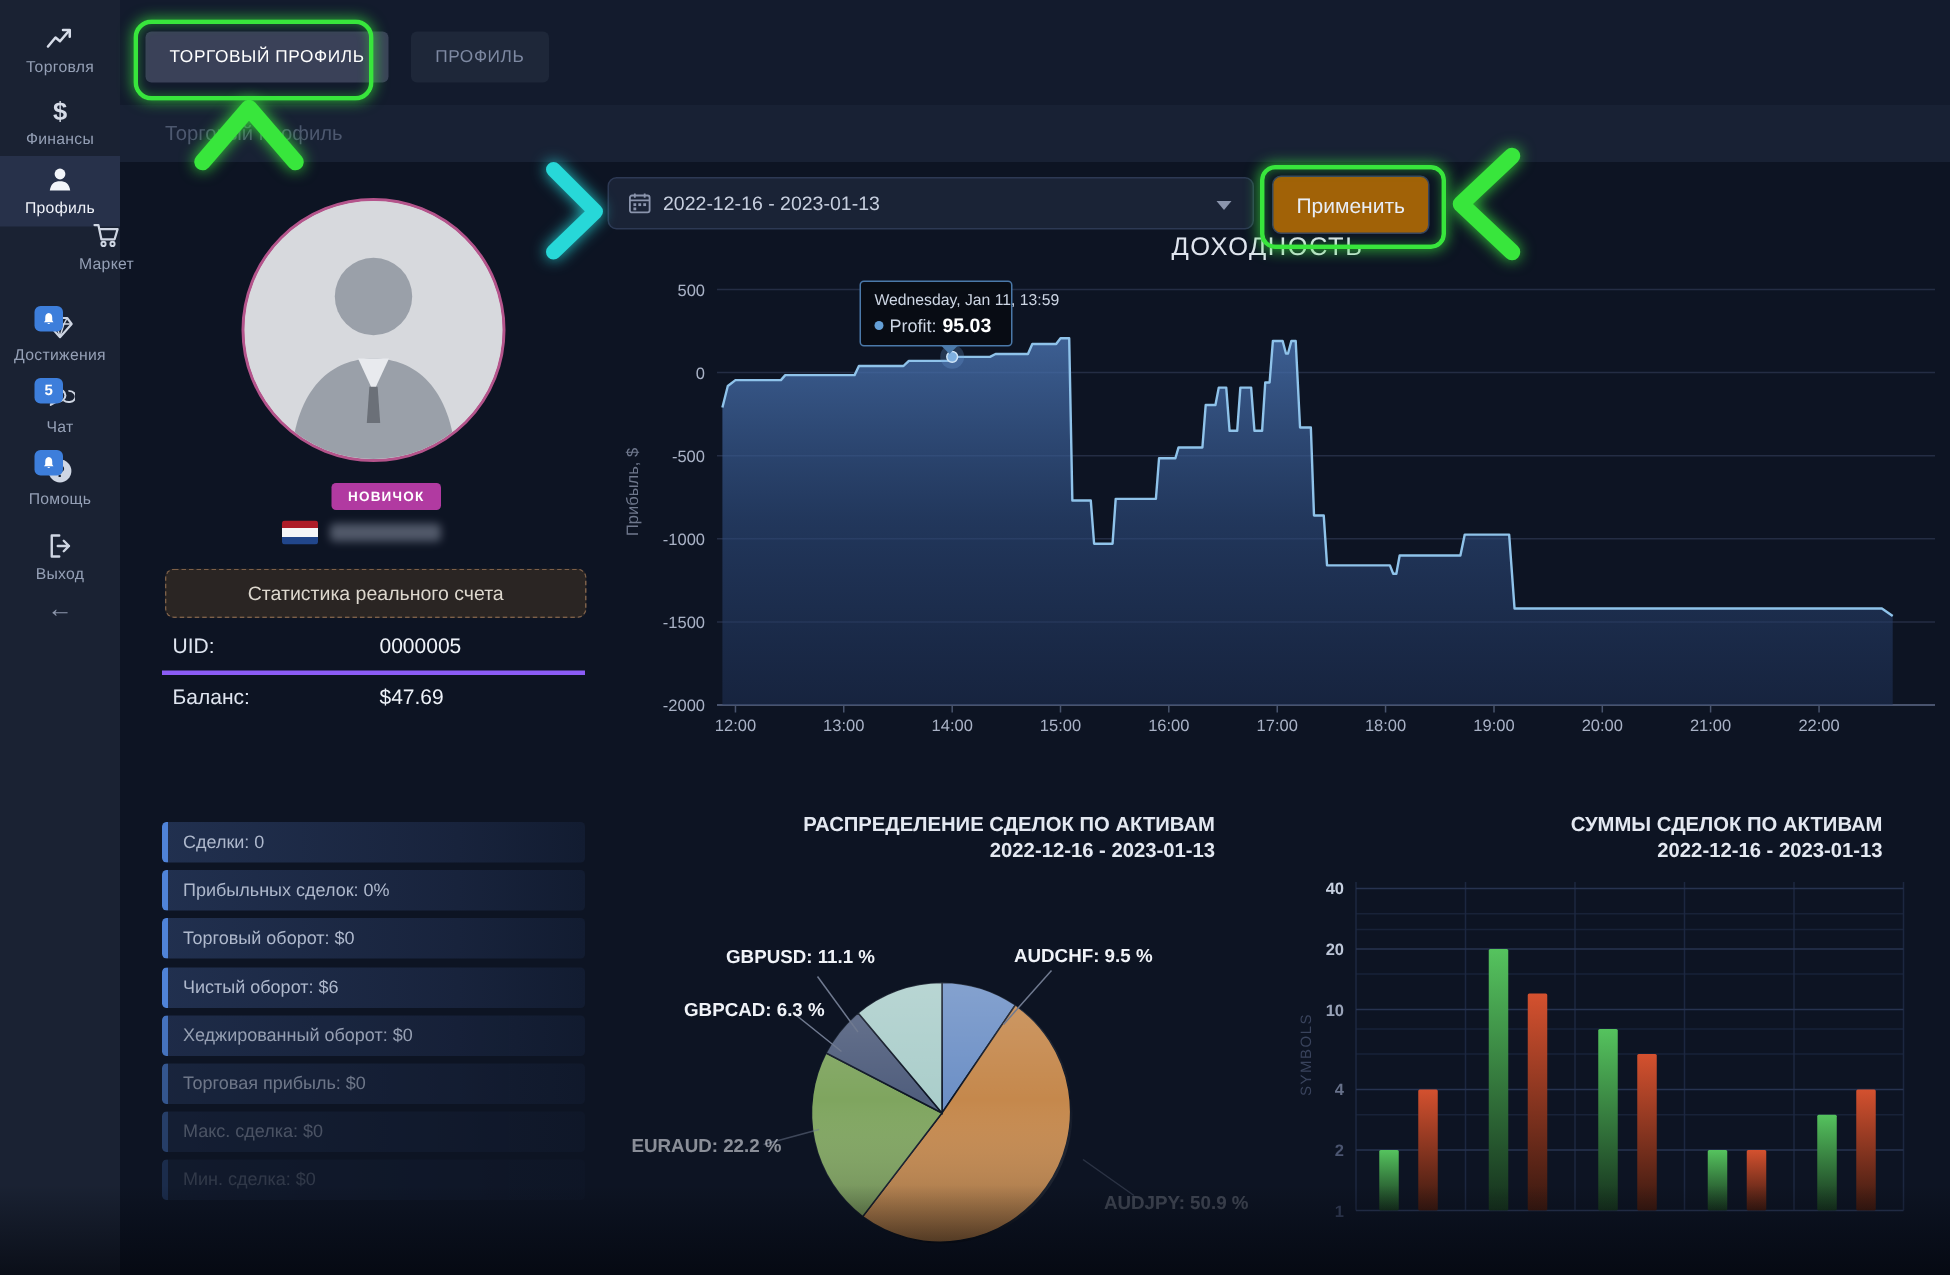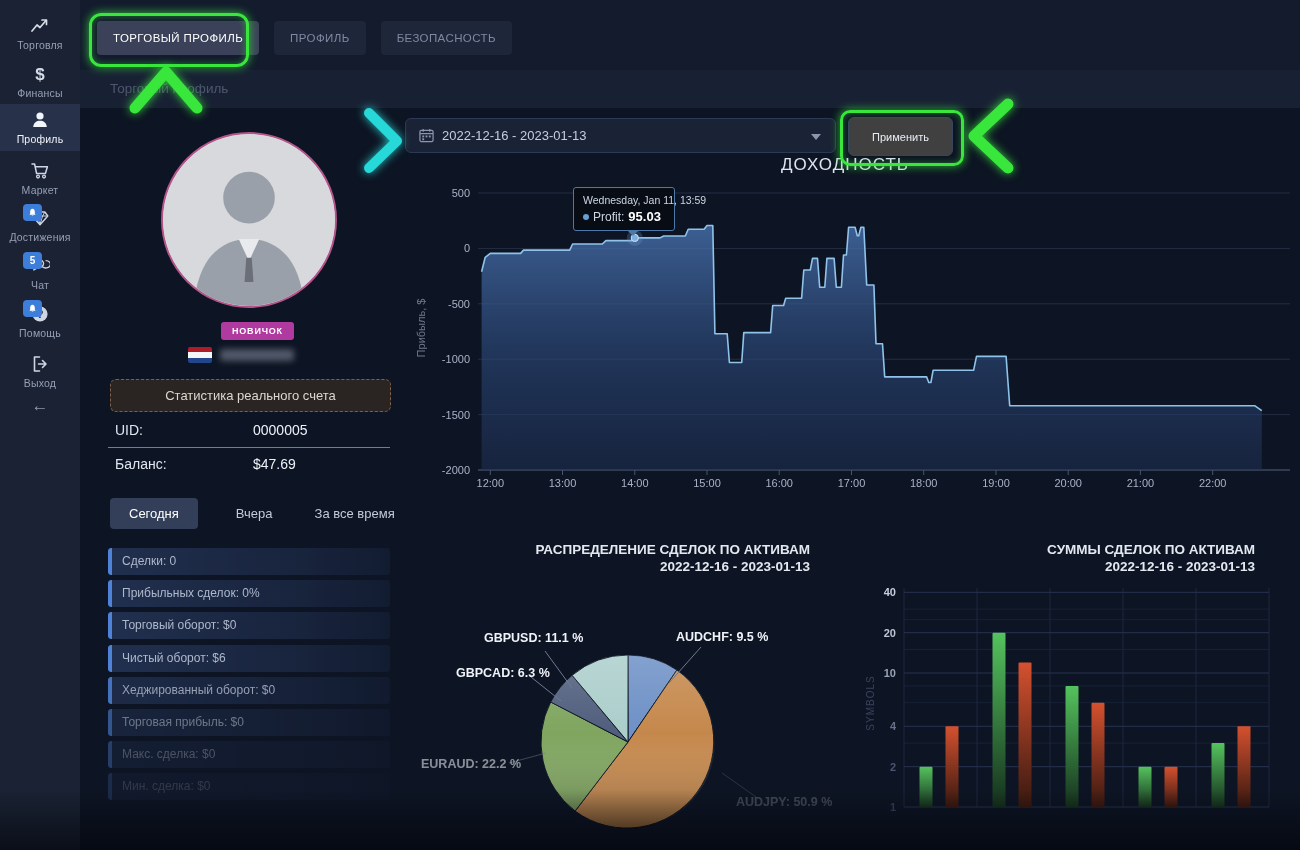--- a/index.html
+++ b/index.html
@@ -37,37 +37,37 @@
   #flag{position:absolute;left:188px;top:347px;width:24px;height:16px;border-radius:2px;overflow:hidden;}
   #flag div{height:33.4%;}
   #nameBlur{position:absolute;left:220px;top:349px;width:74px;height:12px;border-radius:3px;
     background:#8a92a4;opacity:.55;filter:blur(3px);}
   #statsBtn{position:absolute;left:110px;top:379px;width:279px;height:31px;background:#2a2523;
     border:1.5px dashed #7d6049;border-radius:6px;color:#ddd8ce;font-size:13px;
     display:flex;align-items:center;justify-content:center;cursor:pointer;}
   .kvrow{position:absolute;left:108px;width:282px;height:33px;}
   .kvrow .k{position:absolute;left:7px;top:8px;font-size:14px;color:#dfe5f0;}
   .kvrow .v{position:absolute;left:145px;top:8px;font-size:14px;color:#eef2f8;font-weight:500;}
-  .kvsep{border-bottom:1px solid #8b5cf6;}
+  .kvsep{border-bottom:3px solid #8b5cf6;}
   #periodTabs{position:absolute;left:110px;top:498px;display:flex;align-items:center;gap:34px;}
   .ptab{font-size:13px;color:#c2cadb;cursor:pointer;padding:8px 4px;white-space:nowrap;}
   .ptab.active{background:#333f58;border-radius:4px;padding:8px 19px;color:#ffffff;}
   .statrow{position:absolute;left:108px;width:282px;height:27px;border-radius:3px;
     background:linear-gradient(90deg,#21304f 0%,#18233c 70%,#121c31 100%);overflow:hidden;}
   .statrow .bar{position:absolute;left:0;top:0;width:4px;height:100%;background:#4f83d8;border-radius:3px 0 0 3px;}
   .statrow .txt{position:absolute;left:14px;top:6px;font-size:12px;color:#aeb8cc;}
   
   #dateInput{position:absolute;left:405px;top:118px;width:431px;height:35px;background:#1a2336;
     border:1px solid #2d3954;border-radius:6px;box-sizing:border-box;cursor:pointer;}
   #dateInput .cal{position:absolute;left:13px;top:9px;}
   #dateInput .val{position:absolute;left:36px;top:9px;font-size:13px;color:#c6cede;}
   #dateInput .caret{position:absolute;right:14px;top:15px;width:0;height:0;
     border-left:5px solid transparent;border-right:5px solid transparent;border-top:6px solid #8b95ad;}
-  #applyBtn{position:absolute;left:848px;top:117px;width:103px;height:37px;background:#404040;
-    border:1px solid #38455f;border-radius:6px;color:#e8edf5;font-size:11px;
+  #applyBtn{position:absolute;left:848px;top:117px;width:103px;height:37px;background:#a16207;
+    border:1px solid #38455f;border-radius:6px;color:#e8edf5;font-size:14px;
     display:flex;align-items:center;justify-content:center;cursor:pointer;}
   #mainTitle{position:absolute;left:695px;top:155px;width:300px;text-align:center;
     color:#dfe4ee;font-size:17px;letter-spacing:1px;font-weight:500;}
   
   #tooltip{position:absolute;left:573px;top:187px;width:102px;background:rgba(8,12,20,.96);
     border:1px solid #4b79a9;border-radius:3px;padding:6px 9px;box-sizing:border-box;}
   #tooltip .t1{font-size:10.5px;color:#cdd6e4;white-space:nowrap;}
   #tooltip .t2{margin-top:3px;font-size:12px;color:#cdd6e4;display:flex;align-items:center;gap:4px;}
   #tooltip .dot{width:6px;height:6px;border-radius:50%;background:#64a0d8;display:inline-block;}
   #tooltip b{color:#ffffff;font-size:13px;}
@@ -87,21 +87,20 @@
 </style>
 </head>
 <body>
 
 <div id="screen">
 
   <div id="topbar">
     <div id="tabs">
         <div class="tab active">ТОРГОВЫЙ ПРОФИЛЬ</div>
         <div class="tab">ПРОФИЛЬ</div>
-        <div class="tab">БЕЗОПАСНОСТЬ</div>
       </div>
   </div>
   <div id="crumbbar">
     <span>Торговый профиль</span>
   </div>
 
   <nav id="sidebar">
     <div id="sbItems">
         <div class="sb-item" style="top: 10px;">
           <span class="sb-iconwrap"><span><svg class="sb-icon" viewBox="0 0 20 20">
@@ -116,21 +115,21 @@
               </svg></span></span>
           <span class="sb-label">Финансы</span>
         </div>
         <div class="sb-item active" style="top: 104px;">
           <span class="sb-iconwrap"><span><svg class="sb-icon" viewBox="0 0 20 20">
                 <circle cx="10" cy="6" r="3.6" fill="#f2f5fa"></circle>
                 <path d="M3.2 17 C3.8 12.4 6.4 10.8 10 10.8 C13.6 10.8 16.2 12.4 16.8 17 Z" fill="#f2f5fa"></path>
               </svg></span></span>
           <span class="sb-label">Профиль</span>
         </div>
-        <div class="sb-item" style="top: 155px;">
+        <div class="sb-item" style="top: 141px; margin-left: 31px;">
           <span class="sb-iconwrap"><span><svg class="sb-icon" viewBox="0 0 20 20">
                 <path d="M2 3 H4.6 L6.6 12.5 H15.4 L17.4 5.8 H5.3" fill="none" stroke="#cfd6e3" stroke-width="1.5" stroke-linecap="round" stroke-linejoin="round"></path>
                 <circle cx="8" cy="15.6" r="1.4" fill="none" stroke="#cfd6e3" stroke-width="1.3"></circle>
                 <circle cx="14" cy="15.6" r="1.4" fill="none" stroke="#cfd6e3" stroke-width="1.3"></circle>
               </svg></span></span>
           <span class="sb-label">Маркет</span>
         </div>
         <div class="sb-item" style="top: 202px;">
           <span class="sb-iconwrap"><span><svg class="sb-icon" viewBox="0 0 20 20">
                 <path d="M5.2 4 H14.8 L17.8 8 L10 16.8 L2.2 8 Z" fill="none" stroke="#cfd6e3" stroke-width="1.4" stroke-linejoin="round"></path>
@@ -196,25 +195,20 @@
 
   <div class="kvrow kvsep" style="top:414px">
     <span class="k">UID:</span>
     <span class="v">0000005</span>
   </div>
   <div class="kvrow" style="top:448px">
     <span class="k">Баланс:</span>
     <span class="v">$47.69</span>
   </div>
 
-  <div id="periodTabs">
-      <div class="ptab active">Сегодня</div>
-      <div class="ptab">Вчера</div>
-      <div class="ptab">За все время</div>
-    </div>
   <div id="statRows">
       <div class="statrow" style="top: 548px; opacity: 1;">
         <span class="bar"></span>
         <span class="txt">Сделки: 0</span>
       </div>
       <div class="statrow" style="top: 580px; opacity: 1;">
         <span class="bar"></span>
         <span class="txt">Прибыльных сделок: 0%</span>
       </div>
       <div class="statrow" style="top: 612px; opacity: 1;">

